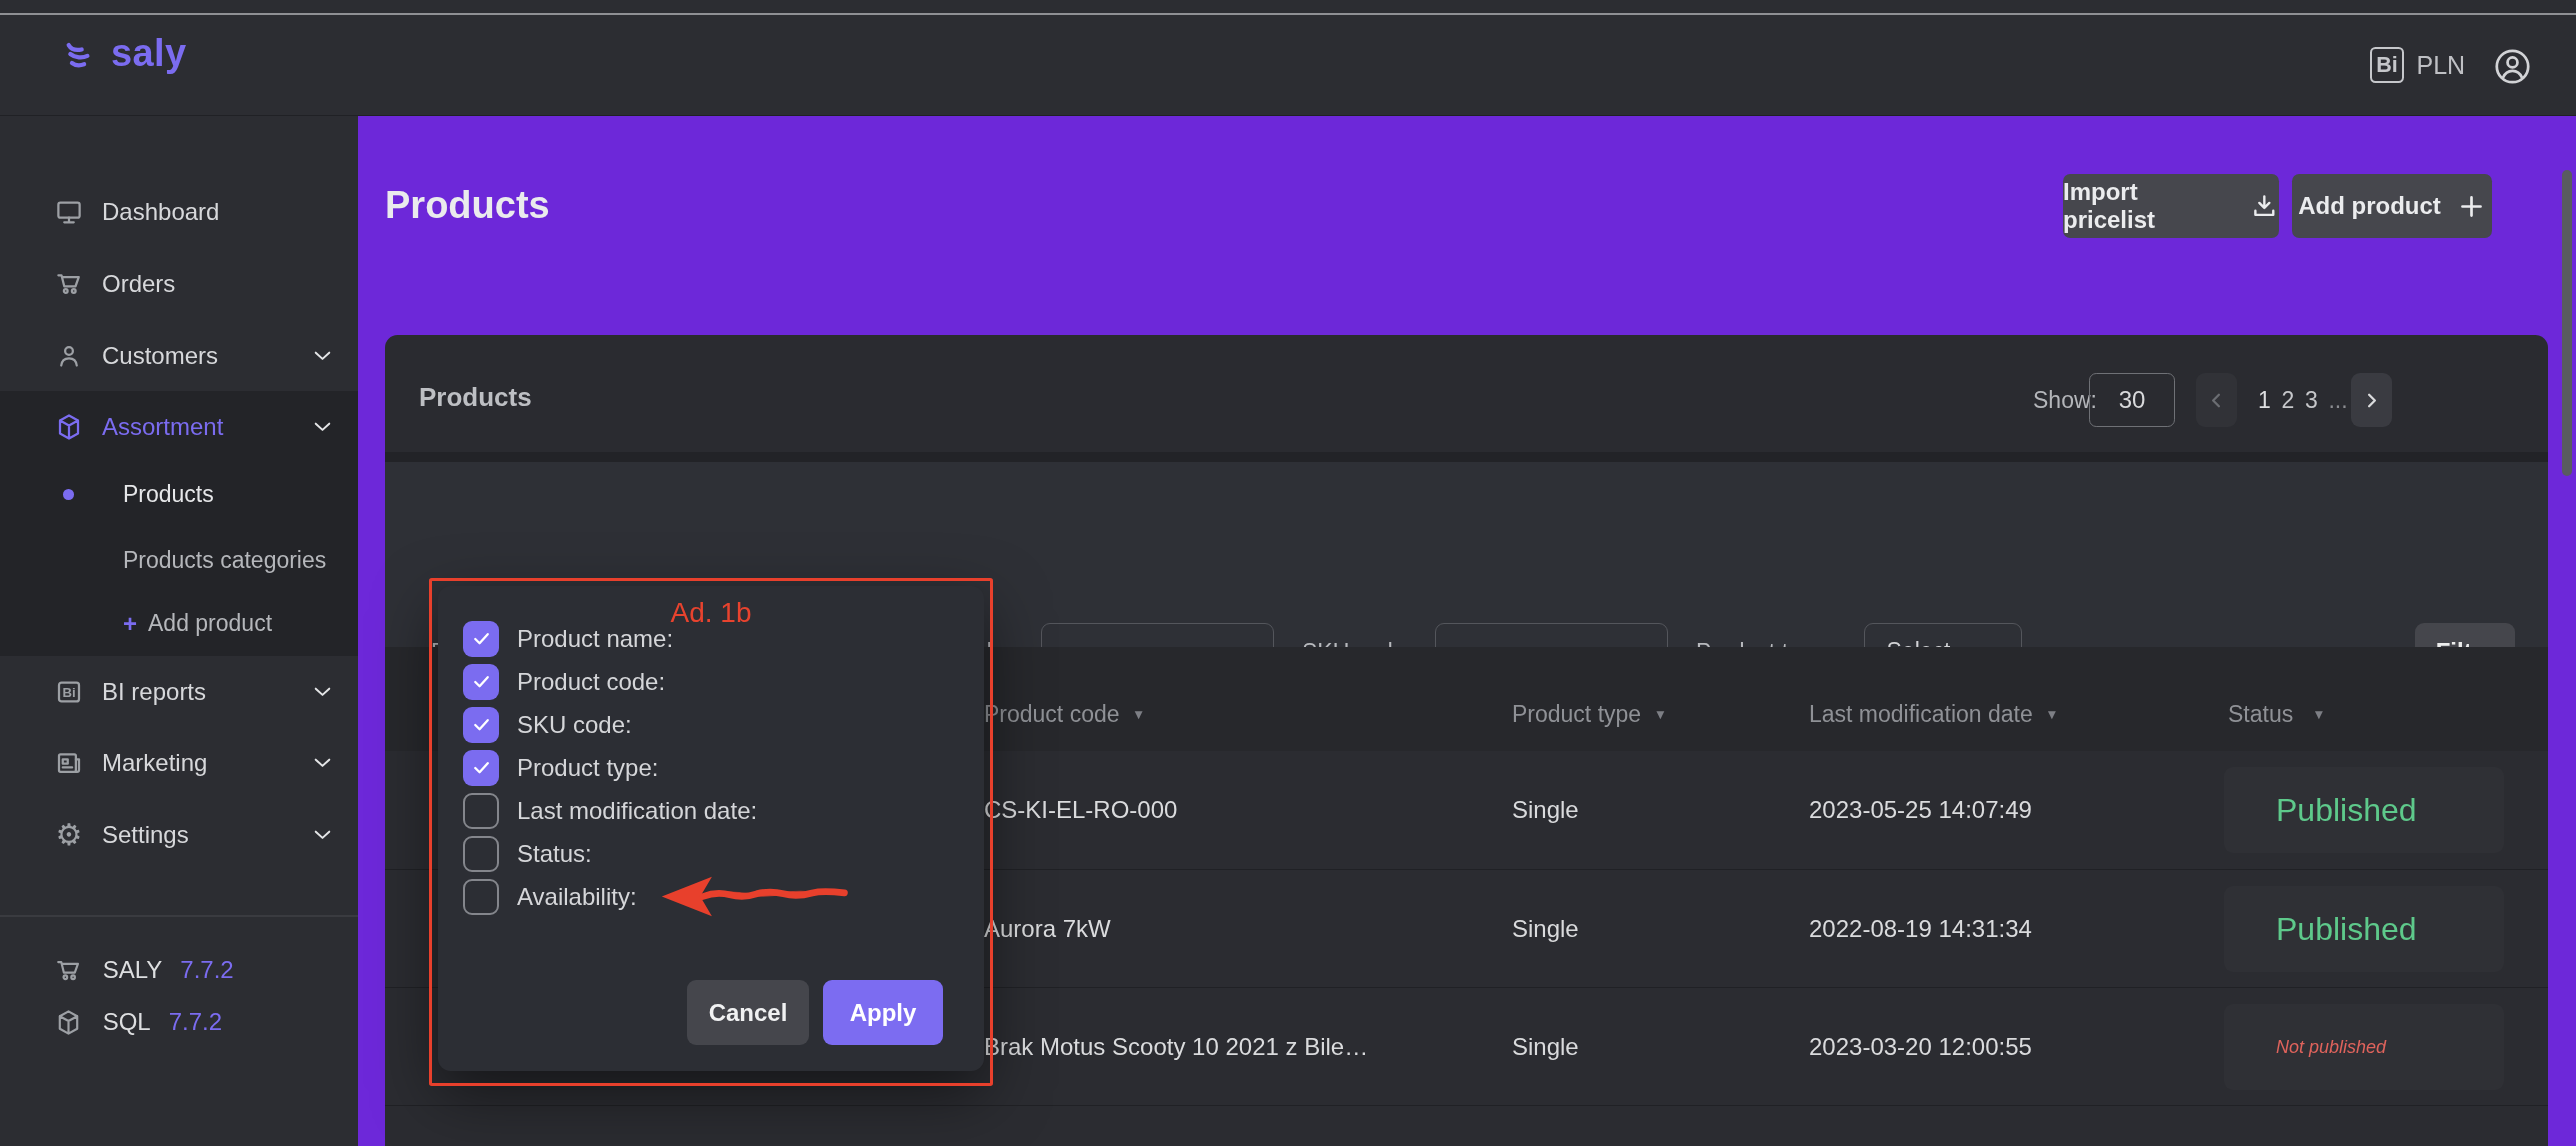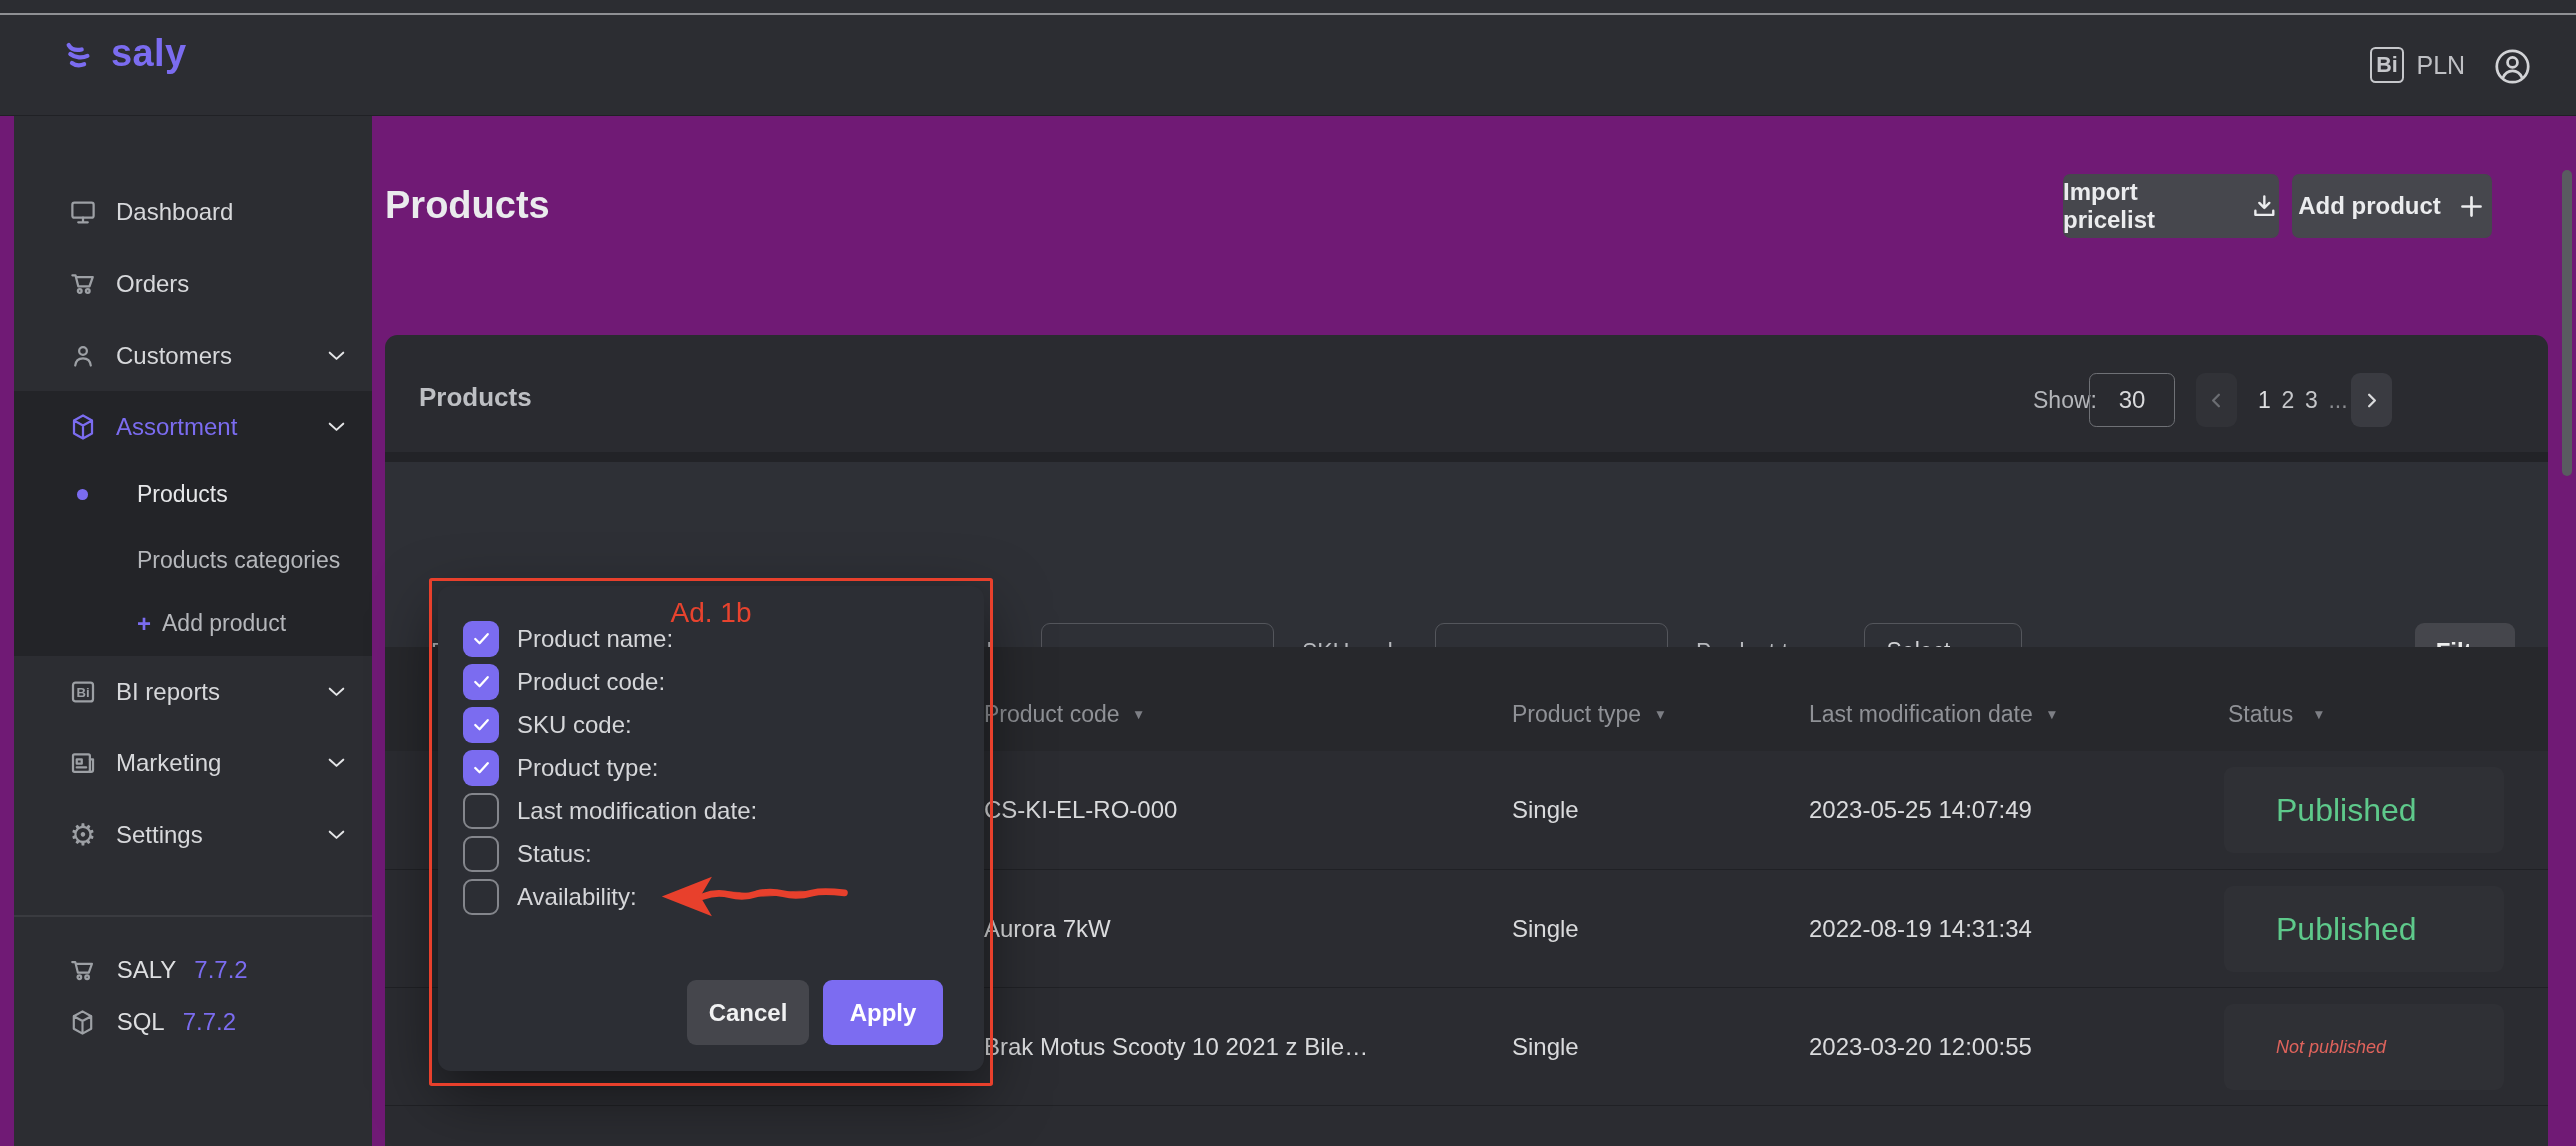--- a/index.html
+++ b/index.html
@@ -1,32 +1,32 @@
 <!DOCTYPE html>
 <html style="font-size:14.3px"><head>
 <meta charset="utf-8">
 <style>
   * { margin:0; padding:0; box-sizing:border-box; }
   html,body { background:#16171a; }
   body { font-family:"Liberation Sans","DejaVu Sans",sans-serif; }
-  .screen { position:relative; width:2576px; height:1147px; background:#701a75; overflow:hidden; }
+  .screen { position:relative; width:2576px; height:1147px; background:#6d28d9; overflow:hidden; }
 
   
   .topbar { position:absolute; left:0; top:0; width:2576px; height:116px; background:#2c2d32; border-bottom:1.8px solid #202125; }
   .top-hairline { position:absolute; left:0; top:12.5px; width:2576px; height:2.7px; background:#8f9094; }
   .logo { position:absolute; left:63px; top:32px; display:flex; align-items:center; gap:9px; }
   .logo-text { color:#7b6cf0; font-size:38px; font-weight:bold; letter-spacing:0.4px; }
   .currency { position:absolute; left:2370px; top:47px; display:flex; align-items:center; gap:12.5px; }
   .bi-box { width:34px; height:36px; border:2.7px solid #c6c7cb; border-radius:5.4px; color:#c6c7cb;
             font-size:21.5px; font-weight:bold; display:flex; align-items:center; justify-content:center; }
   .currency-label { color:#bfc0c4; font-size:25px; }
   .account { position:absolute; left:2492px; top:46px; width:41px; height:41px; }
 
   
-  .sidebar { position:absolute; left:0; top:116px; width:358px; height:1030px; background:#2c2d32;margin-left:14px; }
+  .sidebar { position:absolute; left:0; top:116px; width:358px; height:1030px; background:#2c2d32; }
   .side-section { position:absolute; left:0; top:275px; width:358px; height:265px; background:#232428; }
   .side-item { position:absolute; left:0; width:358px; height:63px; display:flex; align-items:center; cursor:pointer; }
   .side-item .ic { width:30px; height:30px; margin-left:54px; flex:none; }
   .side-item .lbl { margin-left:18px; color:#d7d8db; font-size:24px; }
   .side-item .chev { position:absolute; left:309px; width:27px; height:27px; }
   .side-item.active .lbl { color:#7b6cf0; }
   .sub-item { position:absolute; left:0; width:358px; height:57px; display:flex; align-items:center; cursor:pointer; }
   .bullet { position:absolute; left:63px; width:10.7px; height:10.7px; border-radius:50%; background:#7b6cf0; }
   .sub-lbl { position:absolute; left:123px; color:#b5b7bb; font-size:23px; }
   .sub-item.current .sub-lbl { color:#e6e7e9; }

